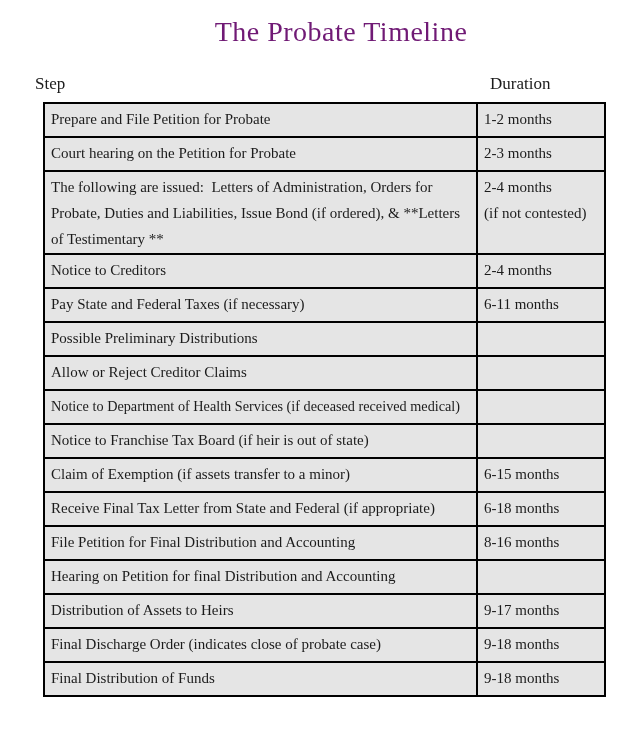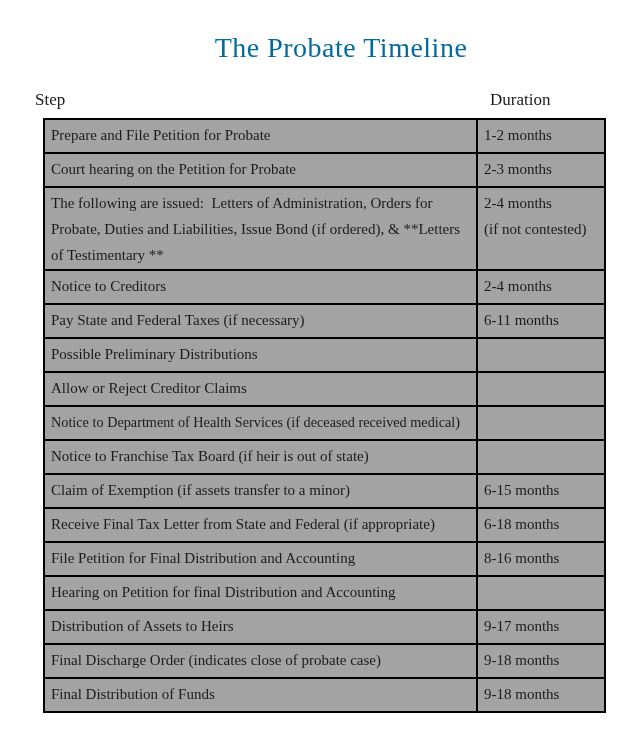--- a/index.html
+++ b/index.html
@@ -12,27 +12,27 @@
     font-family: "Liberation Serif", "DejaVu Serif", serif;
     color: #1b1b1b;
   }
   .page {
     position: relative;
     width: 639px;
     height: 743px;
     background: #ffffff;
   }
   .doc-title {
-    margin: 16px;
+    margin: 0;
     padding-top: 16px;
     text-align: center;
     font-size: 28px;
     font-weight: 400;
     letter-spacing: 0.5px;
-    color: #0369a1;
+    color: #701a75;
     padding-left: 43px;
   }
   .col-headers {
     position: relative;
     margin: 26px 0 6px 30px;
     width: 549px;
     height: 22px;
     font-size: 17px;
   }
   .col-headers .step-hdr {
@@ -52,21 +52,21 @@
     table-layout: fixed;
     font-size: 15px;
   }
   table.timeline td {
     border: 2px solid #000000;
     vertical-align: top;
     height: 29px;
     line-height: 26px;
     padding: 2px 4px 1px 6px;
     overflow: hidden;
-    background: #a3a3a3;
+    background: #e5e5e5;
   }
   td.step-cell { width: 421px; }
   td.duration-cell { width: 116px; padding-left: 5px; padding-right: 2px; }
   .cell-text {
     display: inline-block;
     white-space: pre;
     transform-origin: 0 50%;
   }
 </style>
 </head>

